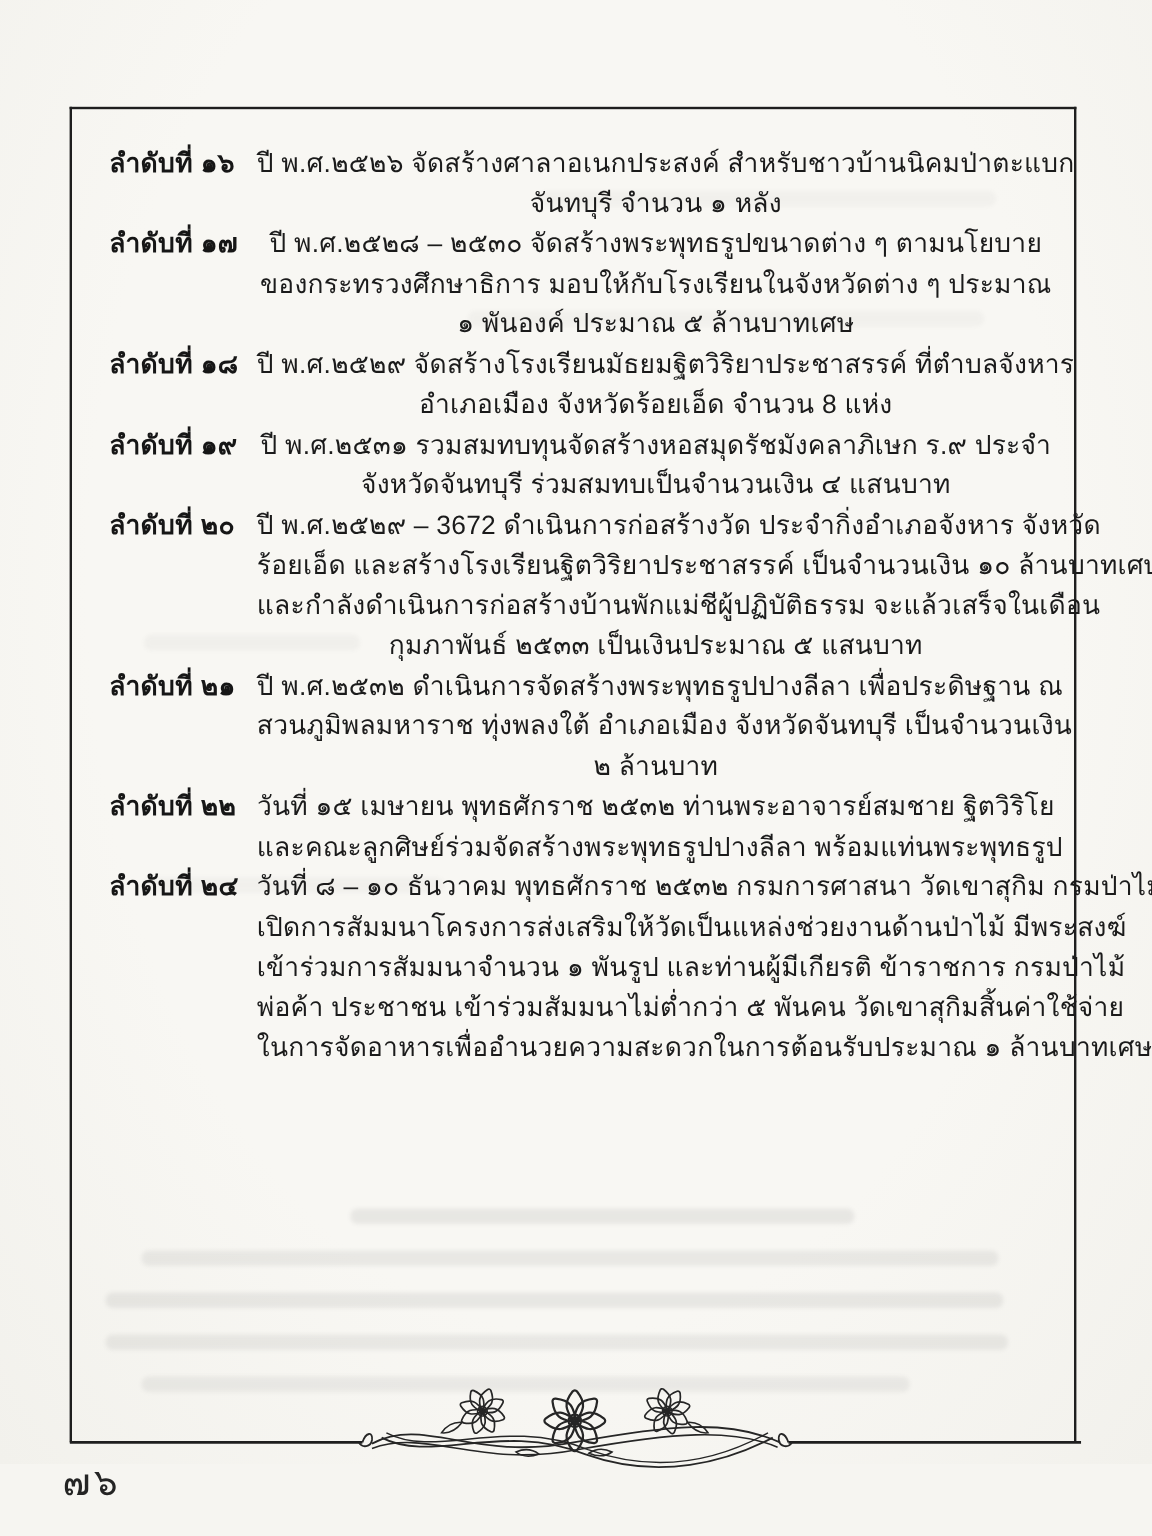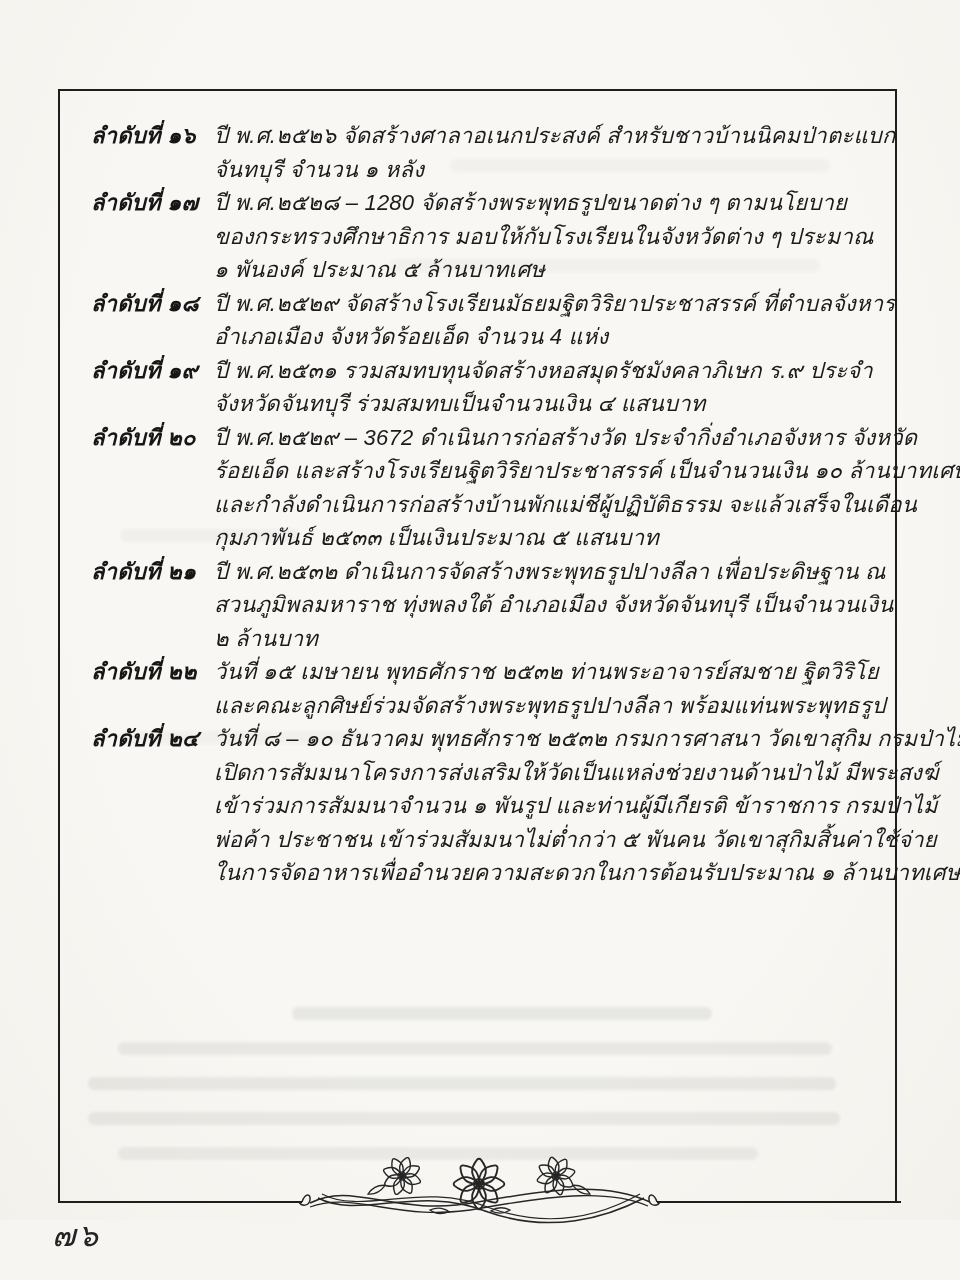--- a/index.html
+++ b/index.html
@@ -7,21 +7,20 @@
     width:960px; height:1280px;
     background:#f6f5f1;
     font-family:"Liberation Sans", sans-serif;
     overflow:hidden;
   }
   .page {
     position:relative;
     width:960px; height:1220px;
     background:radial-gradient(ellipse at 50% 40%, #f8f7f3 60%, #f2f1ec 100%);
     color:#1a1a1a;
-    font-style:italic;
   }
   .frame {
     position:absolute;
     left:58px; top:89px;
     width:839px; height:1113px;
     border:2px solid #1e1e1e;
     border-bottom:none;
     box-sizing:border-box;
   }
   .items {
@@ -32,21 +31,21 @@
   .item { display:flex; align-items:flex-start; }
   .label {
     flex:0 0 123px;
     font-size:22px;
     line-height:33.5px;
     font-weight:700;
     letter-spacing:0.3px;
     white-space:nowrap;
     color:#161616;
   }
-  .body { flex:1 1 auto; min-width:0; }
+  .body { flex:1 1 auto; min-width:0;text-align:center; }
   .line {
     font-size:22px;
     line-height:33.5px;
     font-weight:500;
     letter-spacing:0.2px;
     white-space:nowrap;
     color:#1b1b1b;
   }
   
   .ghost {
@@ -103,30 +102,30 @@
         <div class="item">
           <div class="label">ลำดับที่ ๑๖</div>
           <div class="body">
             <div class="line">ปี พ.ศ.๒๕๒๖ จัดสร้างศาลาอเนกประสงค์ สำหรับชาวบ้านนิคมป่าตะแบก</div>
             <div class="line">จันทบุรี จำนวน ๑ หลัง</div>
           </div>
         </div>
         <div class="item">
           <div class="label">ลำดับที่ ๑๗</div>
           <div class="body">
-            <div class="line">ปี พ.ศ.๒๕๒๘ – 1280 จัดสร้างพระพุทธรูปขนาดต่าง ๆ ตามนโยบาย</div>
+            <div class="line">ปี พ.ศ.๒๕๒๘ – ๒๕๓๐ จัดสร้างพระพุทธรูปขนาดต่าง ๆ ตามนโยบาย</div>
             <div class="line">ของกระทรวงศึกษาธิการ มอบให้กับโรงเรียนในจังหวัดต่าง ๆ ประมาณ</div>
             <div class="line">๑ พันองค์ ประมาณ ๕ ล้านบาทเศษ</div>
           </div>
         </div>
         <div class="item">
           <div class="label">ลำดับที่ ๑๘</div>
           <div class="body">
             <div class="line">ปี พ.ศ.๒๕๒๙ จัดสร้างโรงเรียนมัธยมฐิตวิริยาประชาสรรค์ ที่ตำบลจังหาร</div>
-            <div class="line">อำเภอเมือง จังหวัดร้อยเอ็ด จำนวน 4 แห่ง</div>
+            <div class="line">อำเภอเมือง จังหวัดร้อยเอ็ด จำนวน 8 แห่ง</div>
           </div>
         </div>
         <div class="item">
           <div class="label">ลำดับที่ ๑๙</div>
           <div class="body">
             <div class="line">ปี พ.ศ.๒๕๓๑ รวมสมทบทุนจัดสร้างหอสมุดรัชมังคลาภิเษก ร.๙ ประจำ</div>
             <div class="line">จังหวัดจันทบุรี ร่วมสมทบเป็นจำนวนเงิน ๔ แสนบาท</div>
           </div>
         </div>
         <div class="item">

